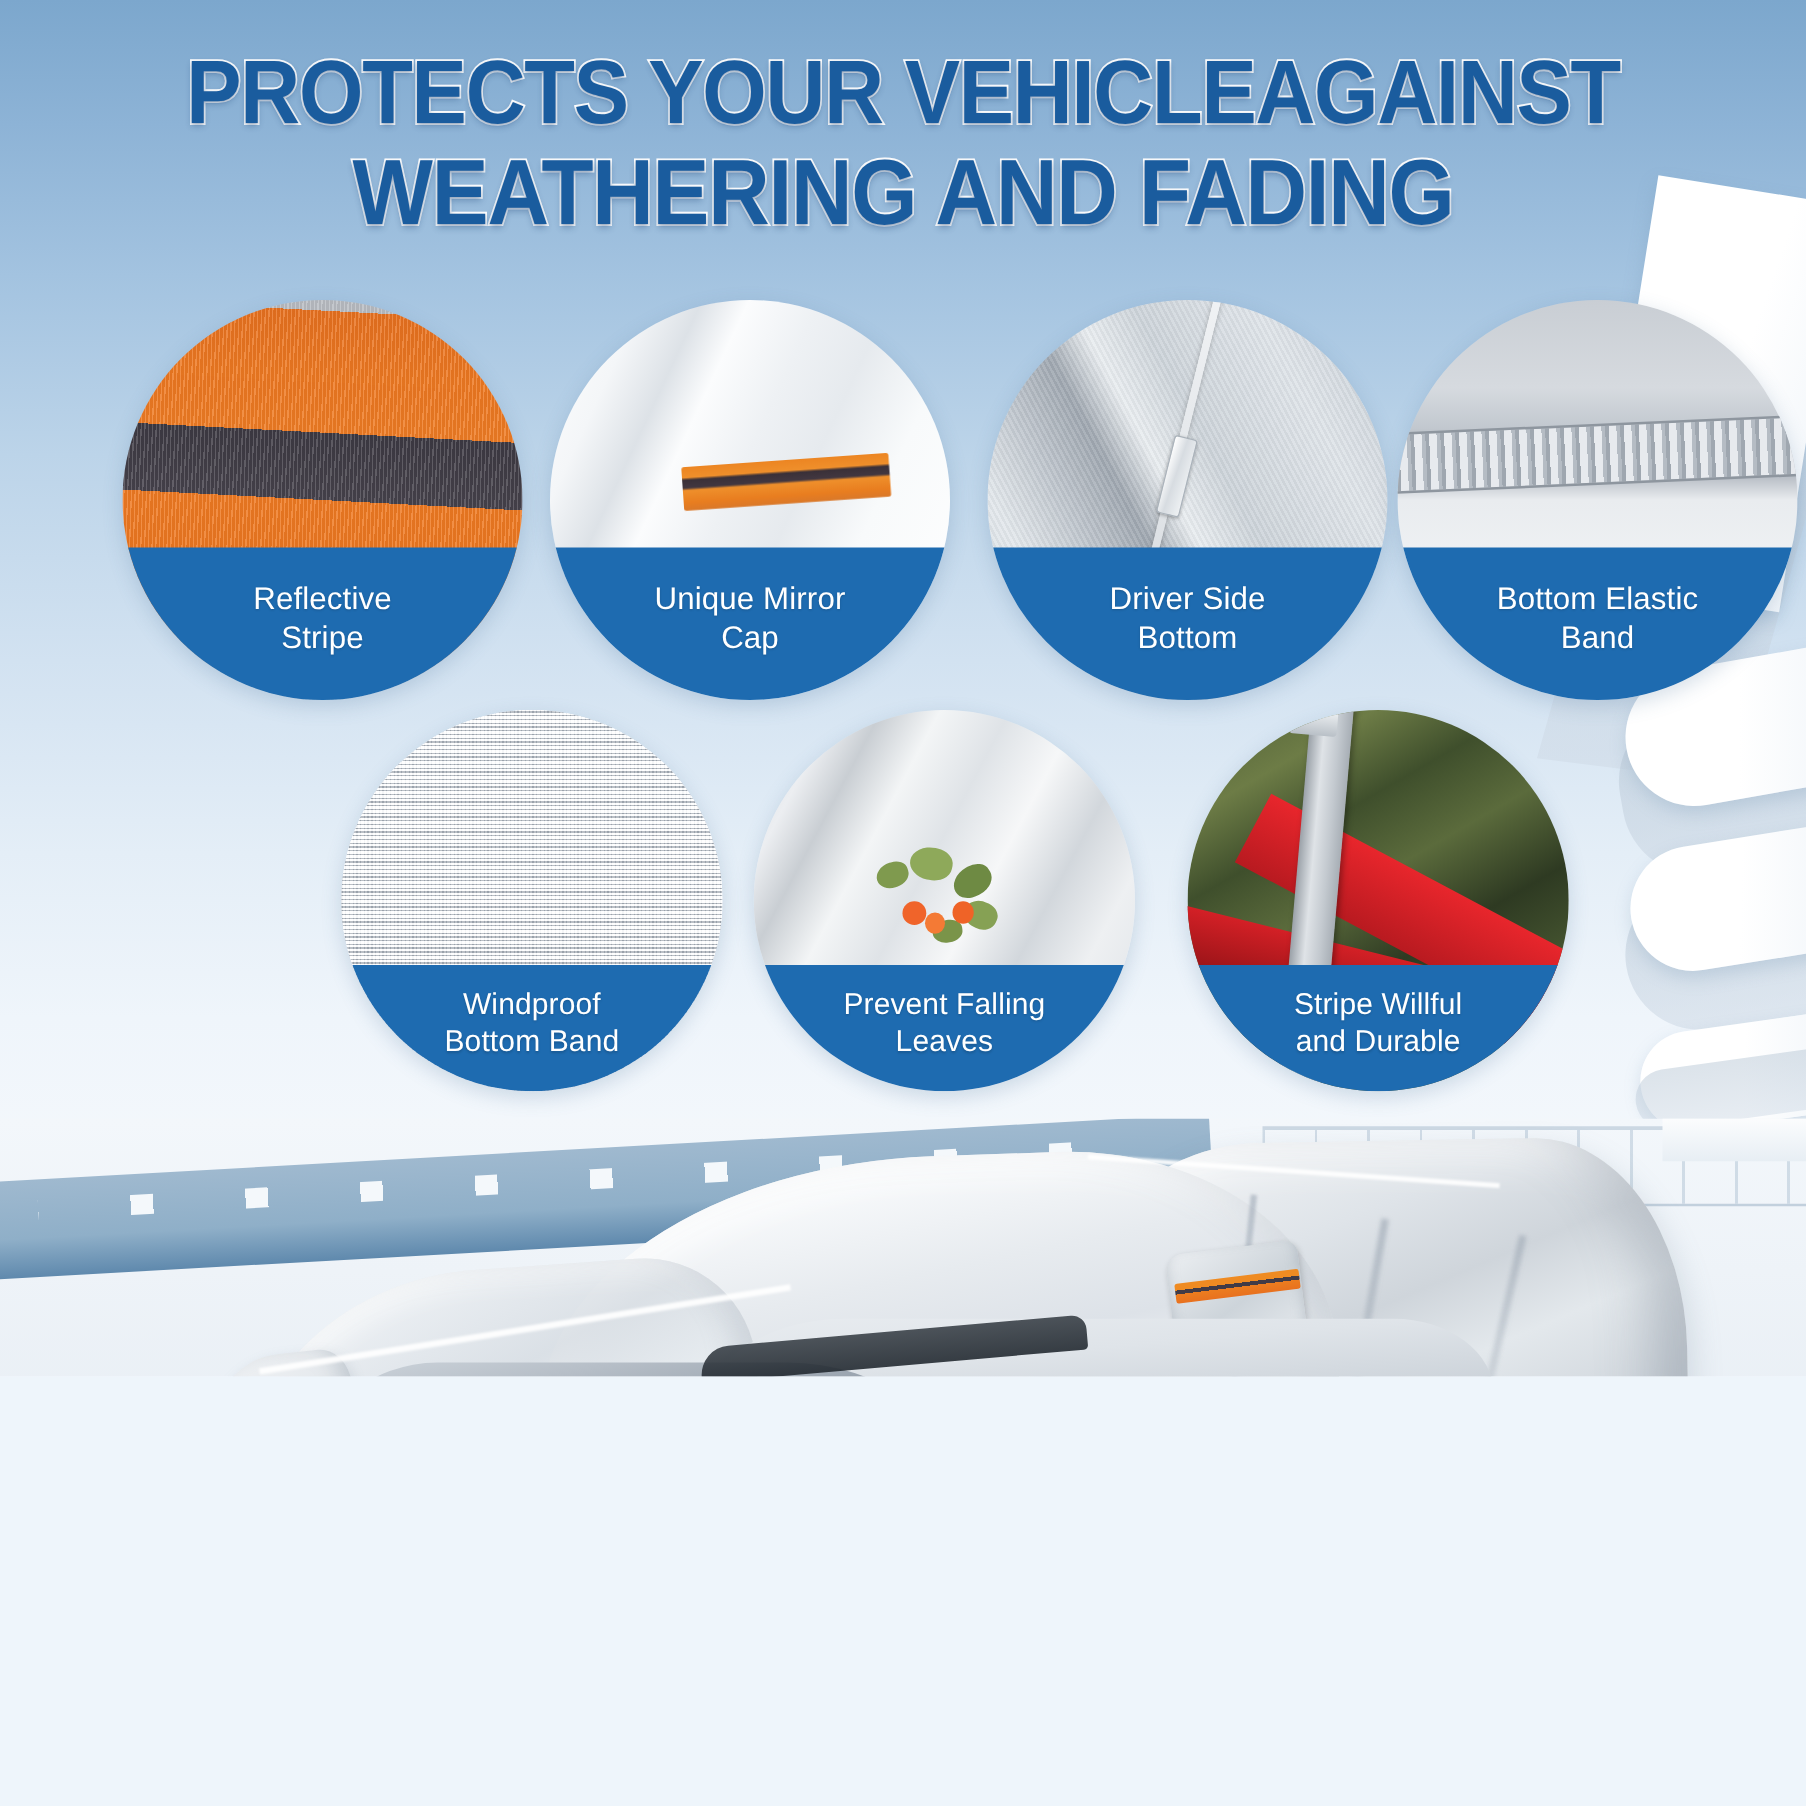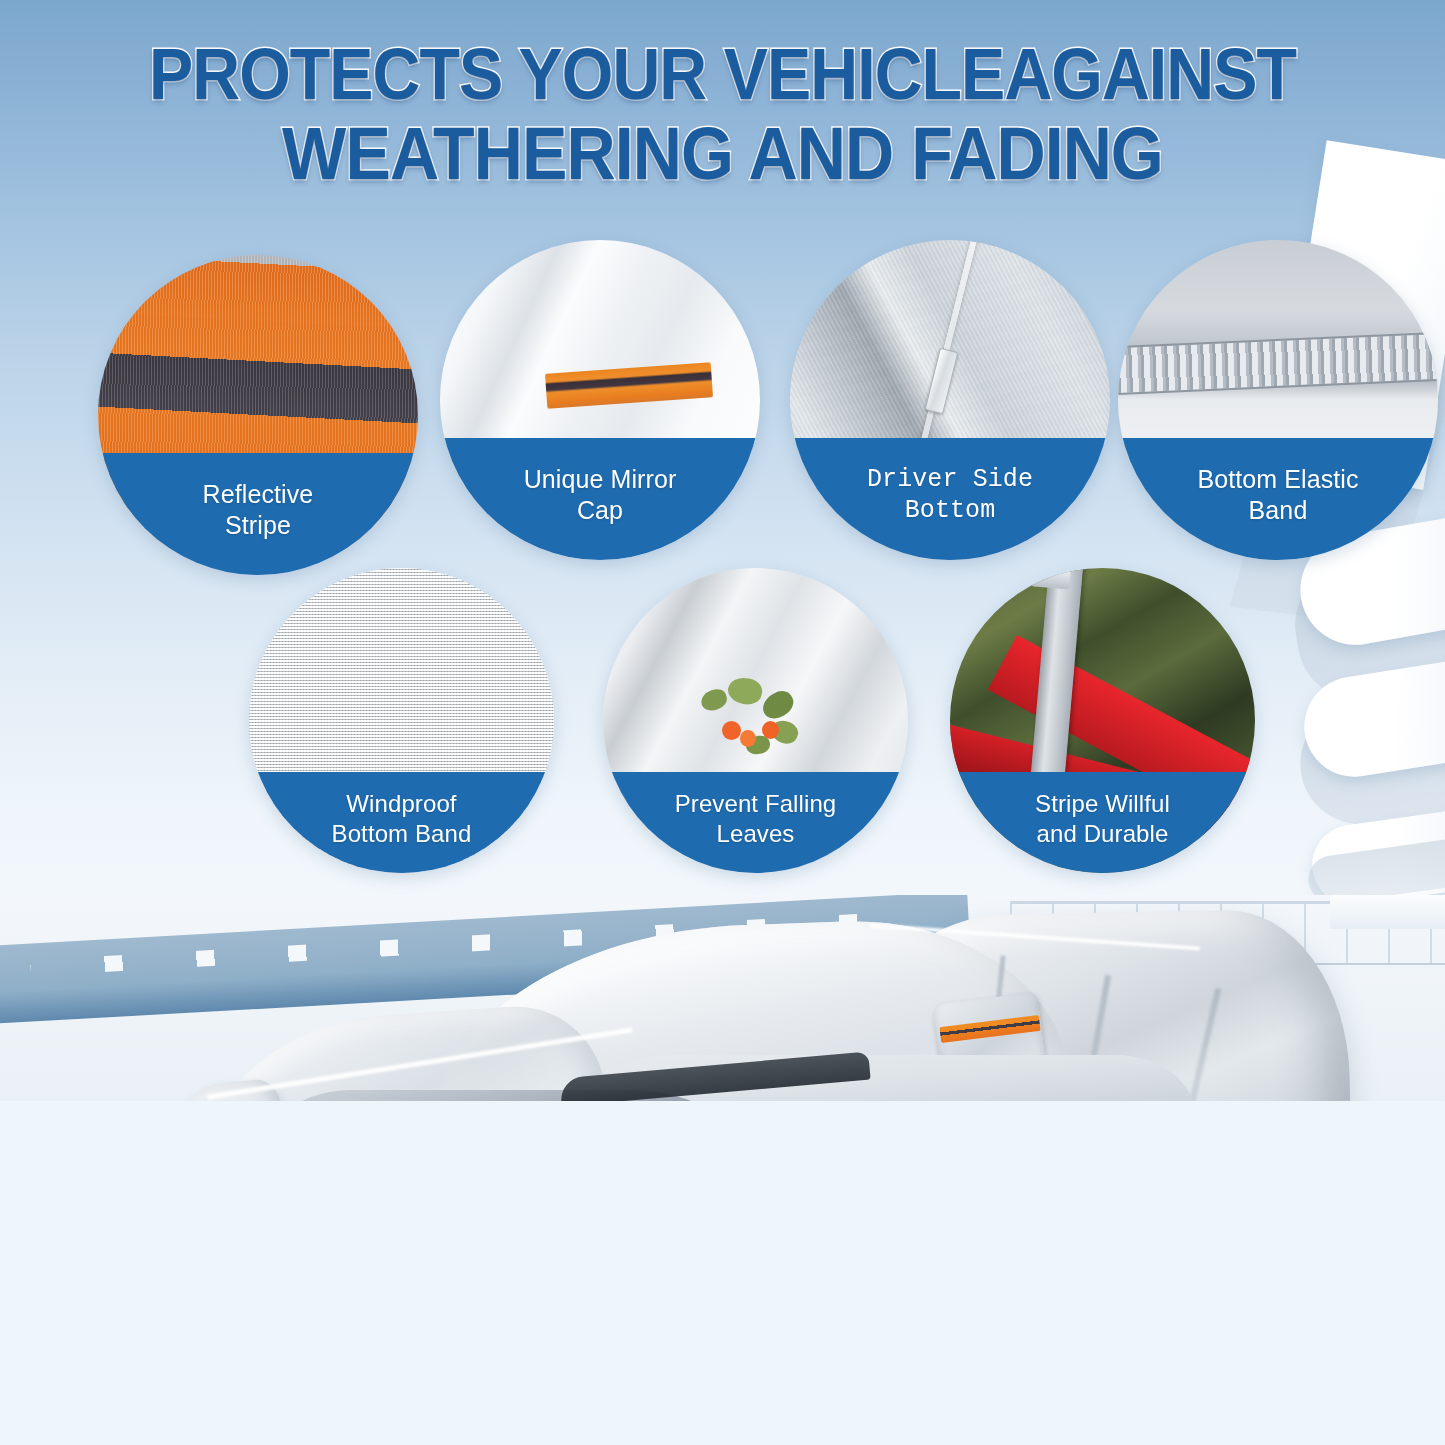--- a/index.html
+++ b/index.html
@@ -215,49 +215,49 @@
   <div class="arch" style="left:1304px; top:672px; width:160px; height:100px; transform:rotate(-9deg); border-radius:70px 0 0 70px;"></div>
 
   <div class="arch" style="left:1312px; top:820px; width:150px; height:80px; transform:rotate(-8deg); border-radius:60px 0 0 60px;"></div>
   <div class="arch-shadow" style="left:1308px; top:848px; width:155px; height:48px; transform:rotate(-8deg); border-radius:50px 0 0 50px; opacity:.5;"></div>
 
   <div id="headline">
     <div class="hl-line l1">PROTECTS YOUR VEHICLEAGAINST</div>
     <div class="hl-line l2">WEATHERING AND FADING</div>
   </div>
 
-  <div class="circle r1" style="left:98px; top:255px; width:320px; height:320px;text-decoration:underline;">
+  <div class="circle r1" style="left:98px; top:240px; width:320px; height:320px;text-decoration:underline;">
     <div class="photo tex-reflective"></div>
     <div class="banner">
       <span><span>Reflective</span><br><span>Stripe</span></span>
     </div>
   </div>
 
   <div class="circle r1" style="left:440px; top:240px; width:320px; height:320px;">
     <div class="photo tex-mirror"></div>
     <div class="banner">
       <span><span>Unique Mirror</span><br><span>Cap</span></span>
     </div>
   </div>
 
-  <div class="circle r1" style="left:790px; top:240px; width:320px; height:320px;font-family:Liberation Mono, monospace;">
+  <div class="circle r1" style="left:790px; top:240px; width:320px; height:320px;">
     <div class="photo tex-zipper"></div>
     <div class="banner">
       <span><span>Driver Side</span><br><span>Bottom</span></span>
     </div>
   </div>
 
   <div class="circle r1" style="left:1118px; top:240px; width:320px; height:320px;">
     <div class="photo tex-elastic"></div>
     <div class="banner">
       <span><span>Bottom Elastic</span><br><span>Band</span></span>
     </div>
   </div>
 
-  <div class="circle r2" style="left:249px; top:568px; width:305px; height:305px;">
+  <div class="circle r2" style="left:273px; top:568px; width:305px; height:305px;">
     <div class="photo tex-windproof"></div>
     <div class="banner">
       <span><span>Windproof</span><br><span>Bottom Band</span></span>
     </div>
   </div>
 
   <div class="circle r2" style="left:603px; top:568px; width:305px; height:305px;">
     <div class="photo tex-leaves">
       <div class="leafdot" style="left:32%; top:40%; width:26px; height:20px; background:#7f9a4e; transform:rotate(-18deg);"></div>
       <div class="leafdot" style="left:41%; top:36%; width:34px; height:26px; background:#8ea95a; transform:rotate(12deg);"></div>

